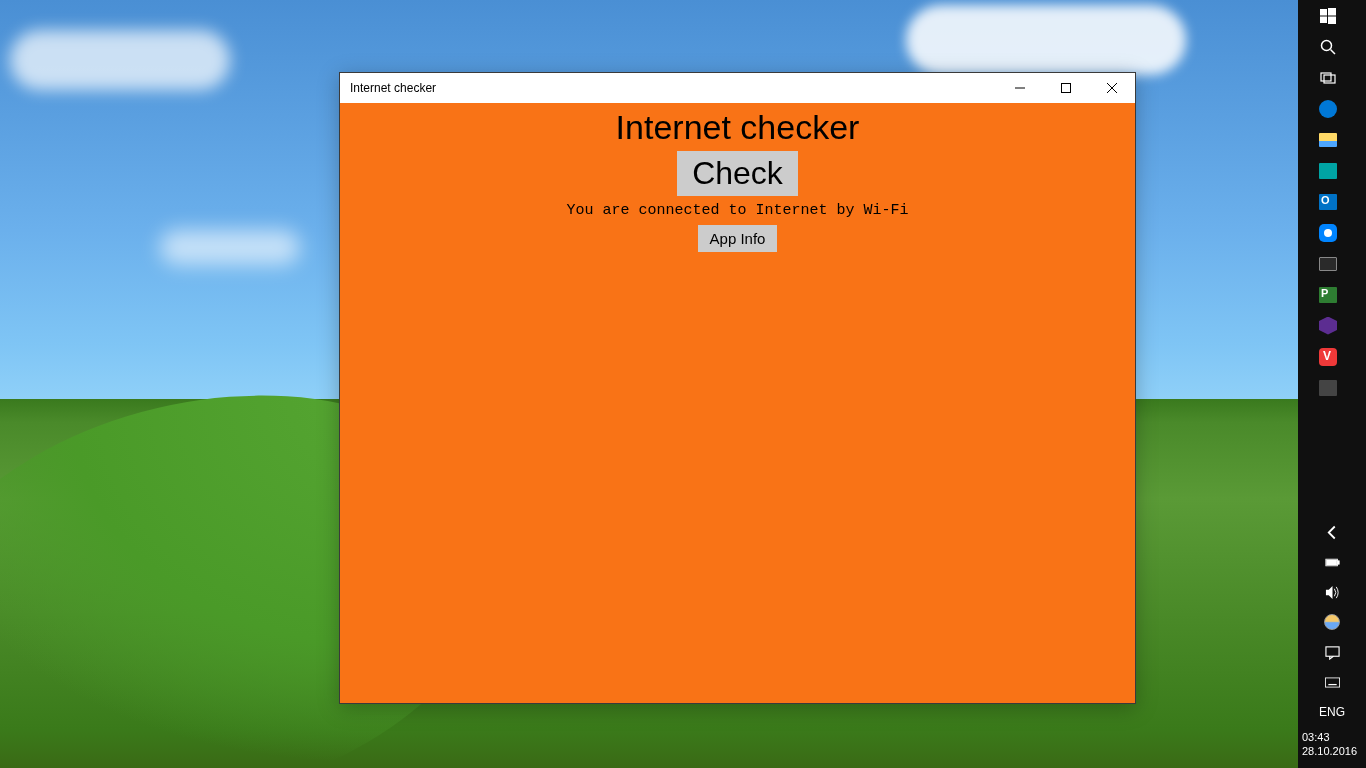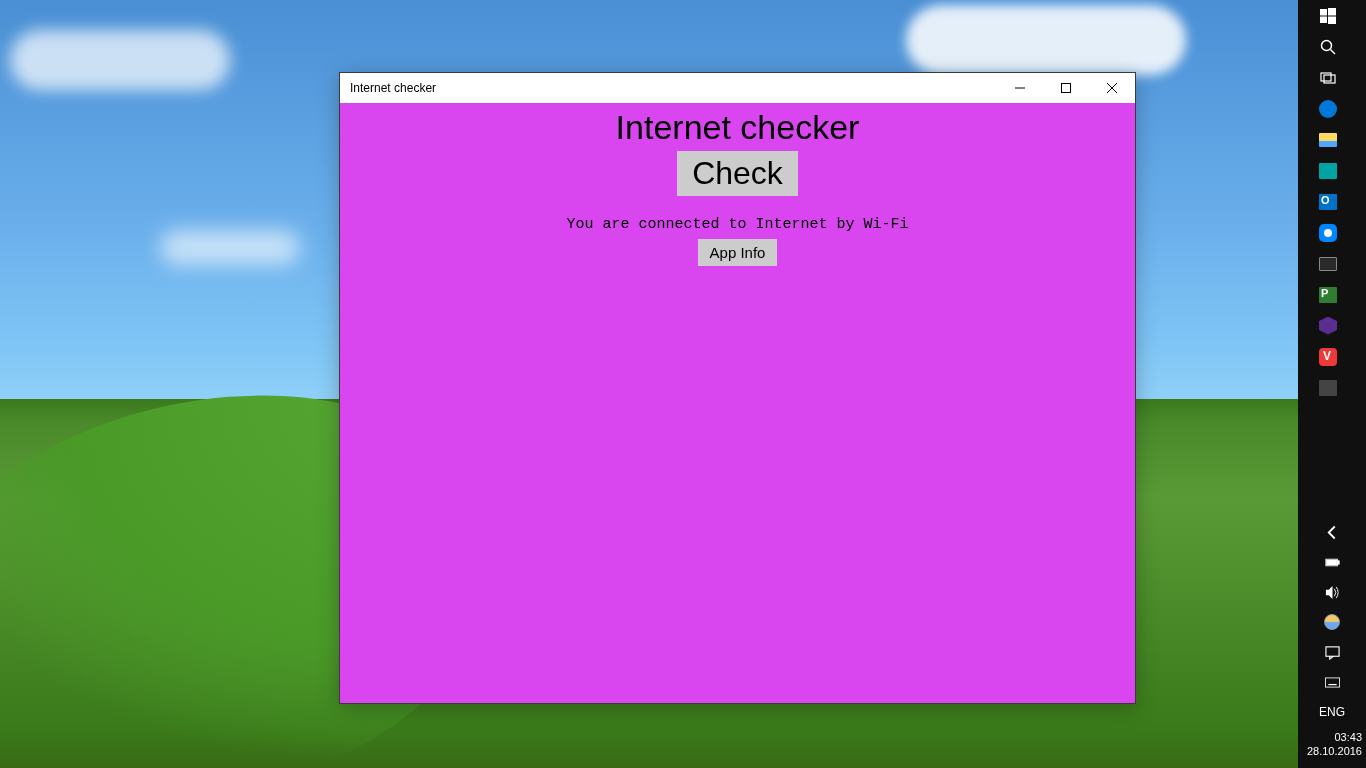--- a/index.html
+++ b/index.html
@@ -81,21 +81,21 @@
       transform: skewY(-8deg);
     }
     
     
     .window {
       position: absolute;
       top: 72px;
       left: 339px;
       width: 797px;
       height: 632px;
-      background: #d946ef;
+      background: #f97316;
       border: 1px solid #3a3a3a;
       box-shadow: 0 4px 20px rgba(0,0,0,0.25);
     }
     
     .titlebar {
       height: 30px;
       display: flex;
       align-items: center;
       padding-left: 10px;
       background: #ffffff;
@@ -137,21 +137,21 @@
     }
     
     .check-button {
       font-size: 32px;
       font-weight: 400;
       padding: 4px 15px;
       background: #cccccc;
       border: none;
       color: #000;
       cursor: pointer;
-      margin-bottom: 20px;
+      margin-bottom: 6px;
     }
     
     .status-text {
       font-size: 15px;
       color: #000;
       margin-bottom: 6px;
       font-family: Liberation Mono, monospace;
     }
     
     .appinfo-button {
@@ -219,21 +219,21 @@
     .systray-item svg { width: 15px; height: 15px; }
     
     .systray-lang {
       font-size: 12px;
       color: #fff;
     }
     
     .systray-clock {
       width: 60px;
       padding: 3px 0 6px;
-      text-align: right;
+      text-align: left;
       color: #ffffff;
       font-size: 11px;
       line-height: 14px;
       cursor: pointer;
     }
     
     
     .ico-edge { background: #0078d7; border-radius: 50%; width: 18px; height: 18px; }
     .ico-explorer { background: linear-gradient(#ffd966 55%, #4da6ff 55%); width: 18px; height: 14px; border-radius: 1px; }
     .ico-teal { background: #00a4a4; width: 18px; height: 16px; border-radius: 1px; }

